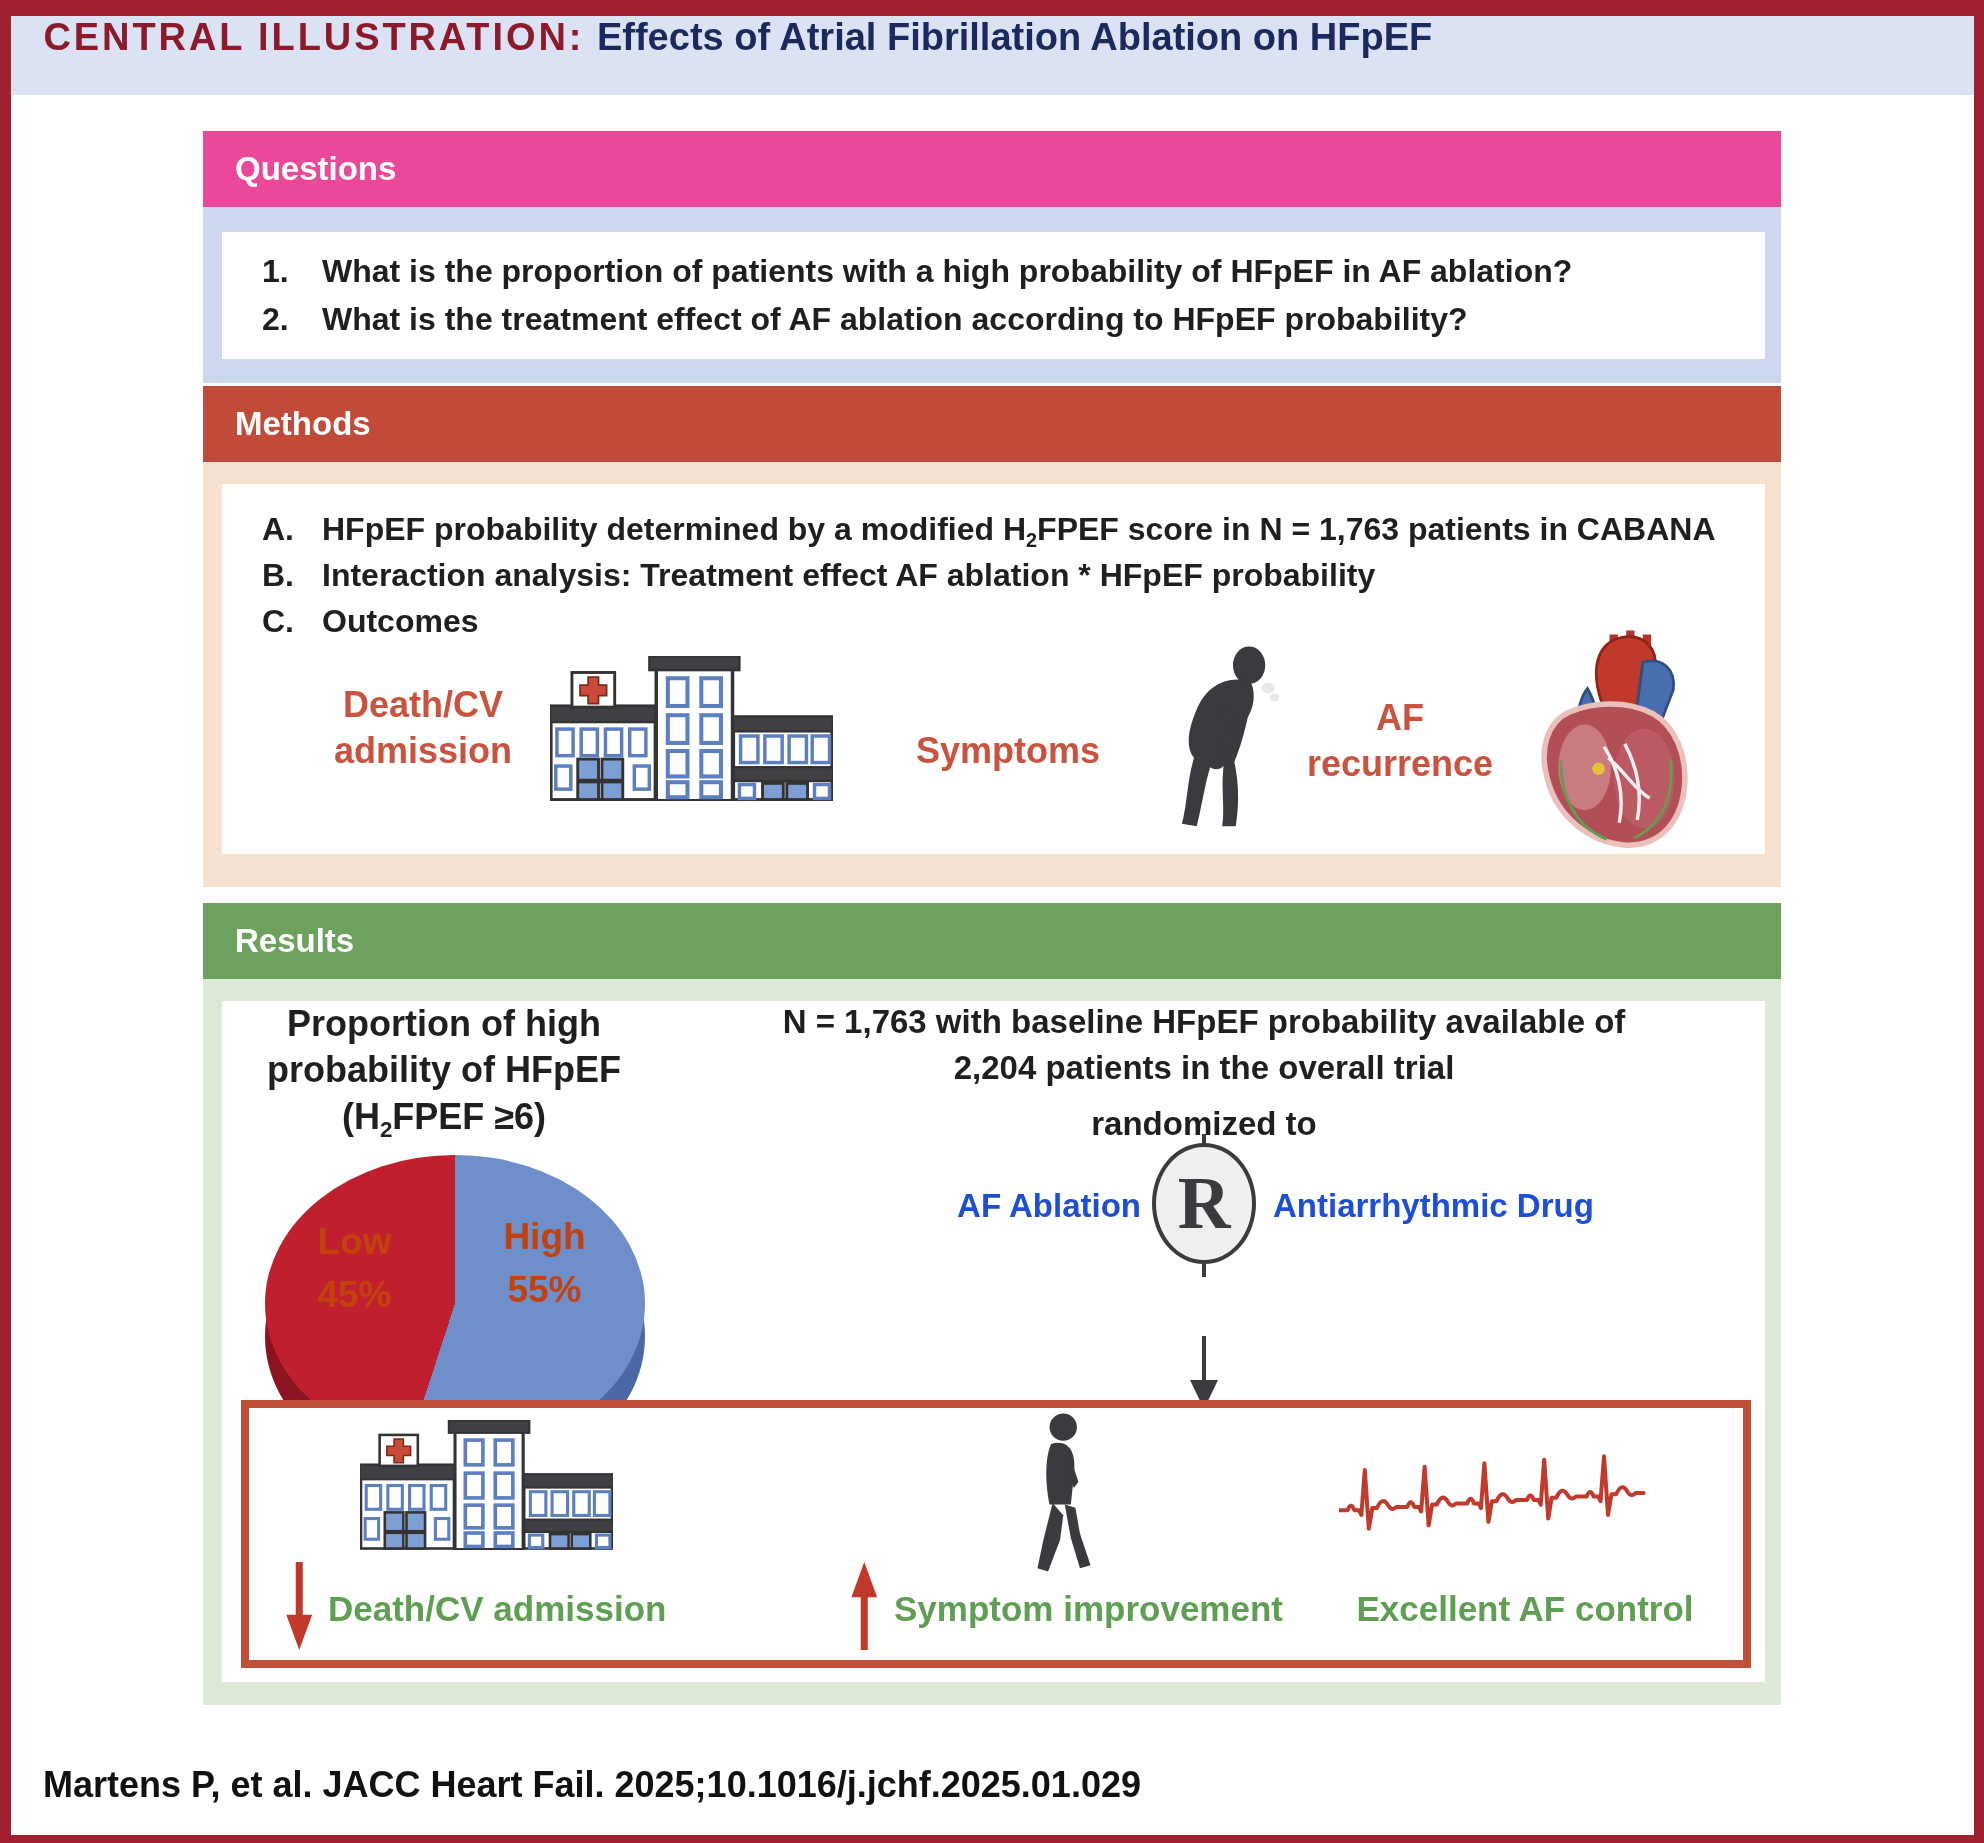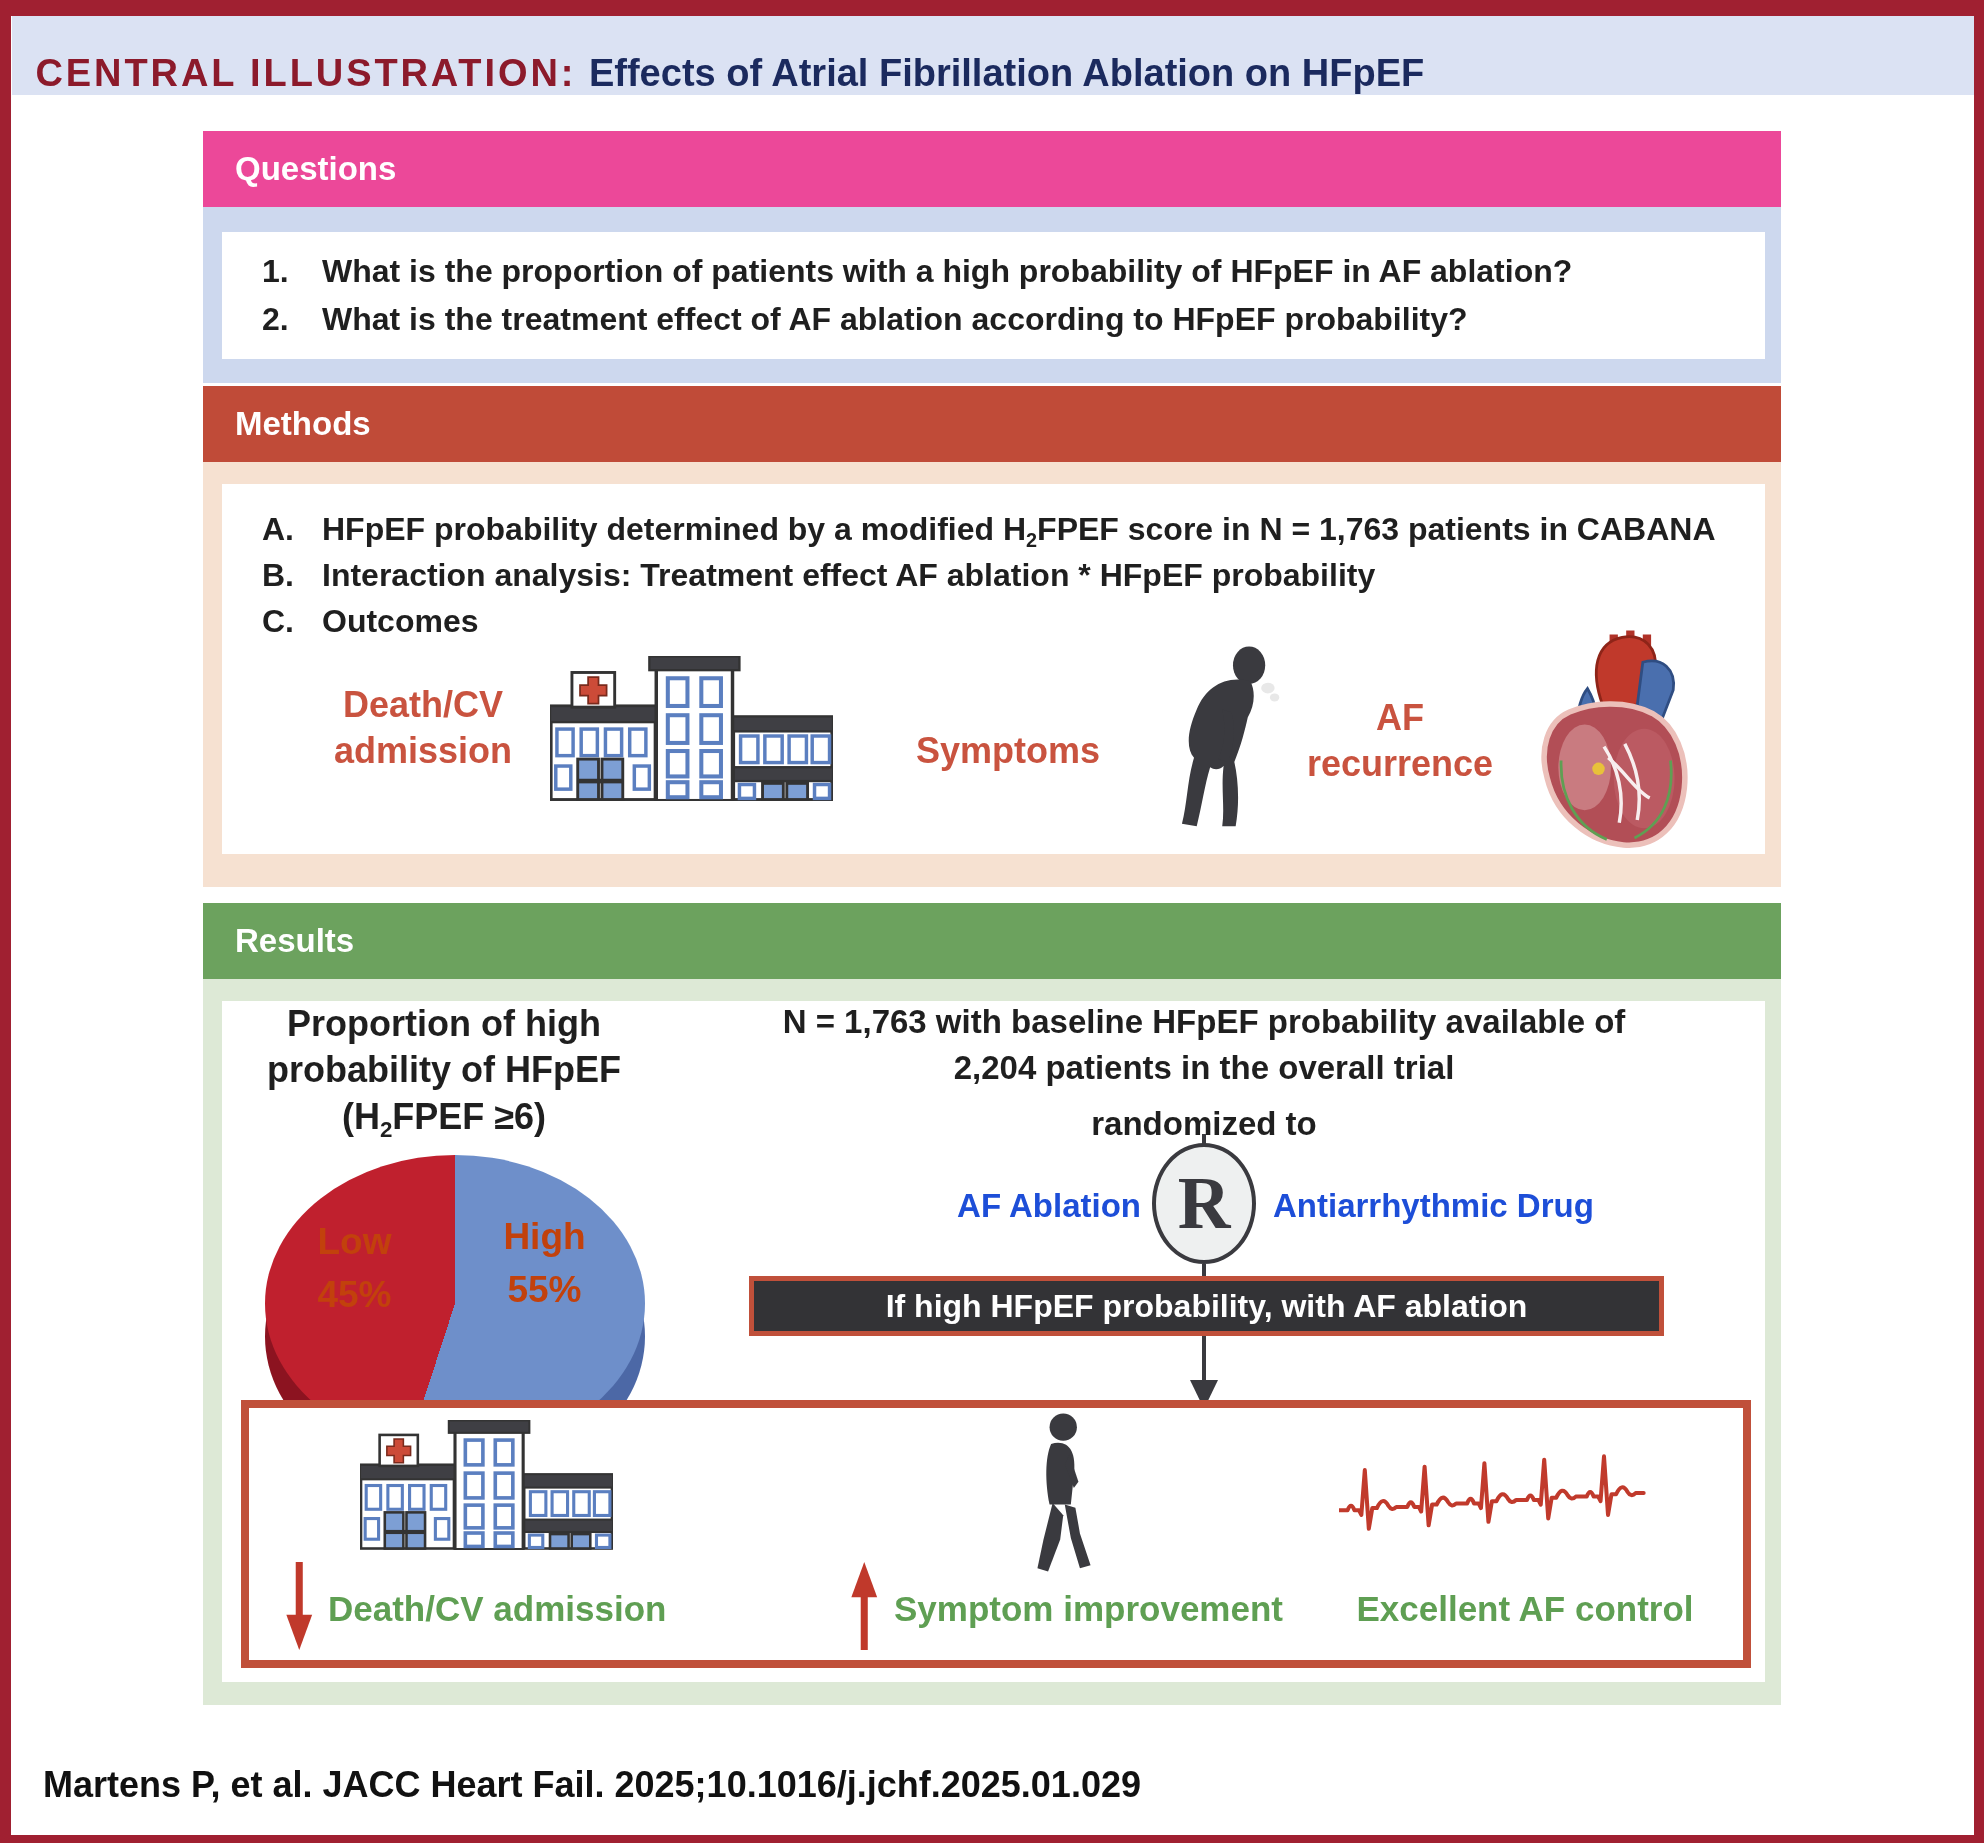--- a/index.html
+++ b/index.html
@@ -6,21 +6,21 @@
   #canvas{
     position:relative;width:1985px;height:1844px;background:#ffffff;
     font-family:"Liberation Sans", sans-serif;overflow:hidden;
   }
   .abs{position:absolute;}
   
   .outer-frame{left:0;top:0;width:1985px;height:1844px;box-sizing:border-box;
     border:11.5px solid #a02031;border-top-width:16px;border-bottom-width:9.2px;}
   
   .title-band{left:11.5px;top:16px;width:1962px;height:79px;background:#dbe2f3;
-    display:flex;align-items:flex-end;padding-left:24px;box-sizing:border-box;}
+    display:flex;align-items:flex-start;padding-left:32px;box-sizing:border-box;}
   .title-prefix{color:#8c1a2b;font-weight:bold;font-size:38px;letter-spacing:2.9px;}
   .title-main{color:#1b2a5e;font-weight:bold;font-size:38px;margin-left:12.7px;}
   
   .sec-header{left:203px;width:1578px;height:76px;color:#ffffff;
     font-size:33px;font-weight:bold;display:flex;align-items:center;
     padding-left:32px;box-sizing:border-box;}
   .q-header{top:131px;background:#ec4899;}
   .q-body{left:203px;top:207px;width:1578px;height:176px;background:#cdd8ee;}
   .q-white{left:222px;top:232px;width:1543px;height:127px;background:#ffffff;}
   .m-header{top:386px;background:#c04b38;}
@@ -257,23 +257,20 @@
   <div class="abs center-x black-b" style="left:1204px;top:1105px;font-size:33px;">randomized to</div>
 
   <div class="abs vline" style="top:1134px;height:12.7px;"></div>
   <div class="abs green" style="left:893px;top:1187px;width:248px;text-align:right;font-size:33px;font-weight:bold;white-space:nowrap;">AF Ablation</div>
   <div class="abs r-circle">
     <span>R</span>
   </div>
   <div class="abs green" style="left:1273px;top:1187px;font-size:33px;font-weight:bold;white-space:nowrap;">Antiarrhythmic Drug</div>
 
   <div class="abs vline" style="top:1264px;height:12.7px;"></div>
-  <div class="abs cond-bar">
-    <span>If high HFpEF probability, with AF ablation</span>
-  </div>
   <div class="abs vline" style="top:1336px;height:46px;"></div>
   <div class="abs arrow-head"></div>
 
   <div class="abs outcomes-box"></div>
 
   <svg class="abs" style="left:360px;top:1420px;" width="253" height="130" viewBox="0 0 490 250">
       <use href="#hospital"></use>
     </svg>
   <svg class="abs" style="left:1022px;top:1412px;" width="84" height="167" viewBox="0 0 110 220">
       <use href="#walkingperson"></use>

